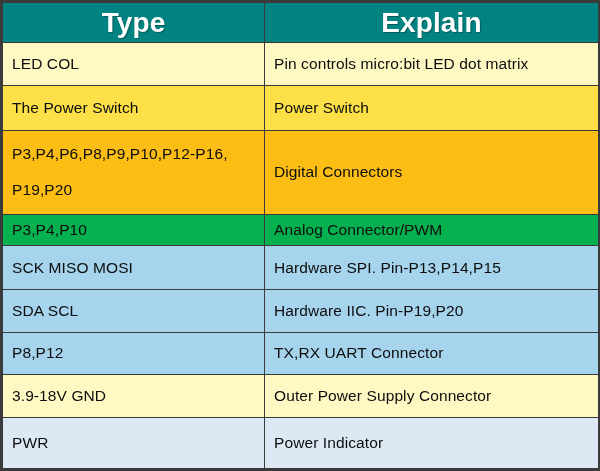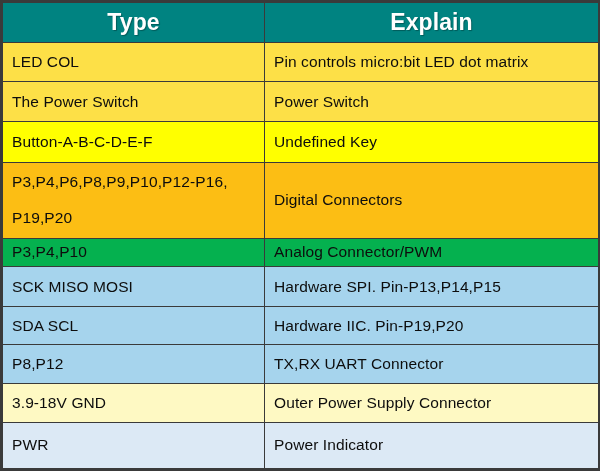--- a/index.html
+++ b/index.html
@@ -42,31 +42,31 @@
     color: #0d0d0d;
     font-weight: normal;
     letter-spacing: 0.1px;
     overflow: hidden;
   }
 
   
   table.pin-table thead th {
     background: #008381;
     color: #ffffff;
-    font-size: 23px;
+    font-size: 28px;
     font-weight: bold;
     text-align: center;
     height: 39px;
     padding: 0 4px;
     text-shadow: 1px 1px 1px rgba(0,0,0,0.30);
     border-color: #3a3a3a;
   }
 
   
-  .r-pink      { background: #fde047; }
+  .r-pink      { background: #fef9c3; }
   .r-white     { background: #fde047; }
   .r-yellow    { background: #ffff00; }
   .r-orange    { background: #fcbe14; }
   .r-green     { background: #05b14f; }
   .r-blue      { background: #a6d4ed; }
   .r-crimson   { background: #fef9c3; }
   .r-lightblue { background: #dce9f5; }
 
   
   .h-pink      { height: 39px; }
@@ -108,24 +108,20 @@
       <tr class="r-pink h-pink">
         <td class="cell-text">LED COL</td>
         <td class="cell-text">Pin controls micro:bit LED dot matrix</td>
       </tr>
 
       <tr class="r-white h-white">
         <td class="cell-text">The Power Switch</td>
         <td class="cell-text">Power Switch</td>
       </tr>
 
-      <tr class="r-yellow h-yellow">
-        <td class="cell-text">Button-A-B-C-D-E-F</td>
-        <td class="cell-text">Undefined Key</td>
-      </tr>
 
       <tr class="r-orange h-orange">
         <td class="multiline">
           <span class="ln">P3,P4,P6,P8,P9,P10,P12-P16,</span>
           <span class="ln">P19,P20</span>
         </td>
         <td class="cell-text">Digital Connectors</td>
       </tr>
 
       <tr class="r-green h-green">

